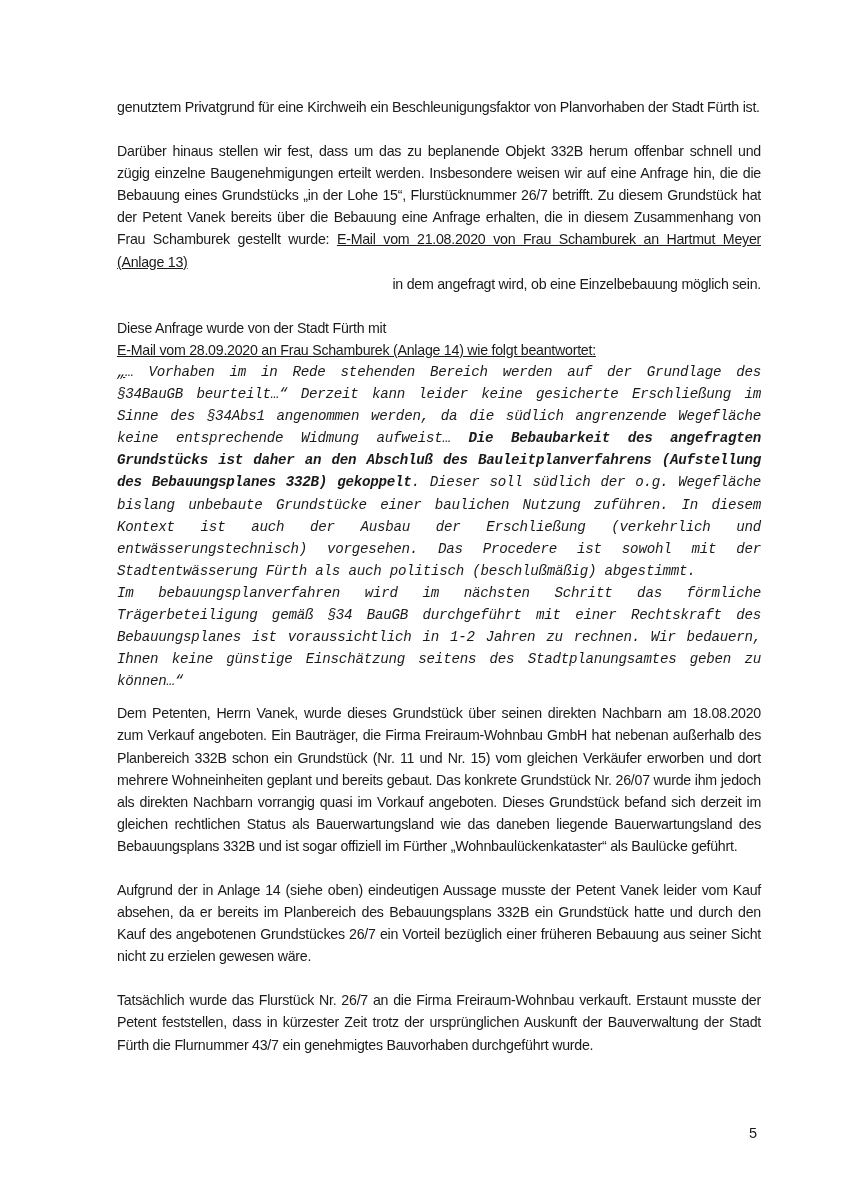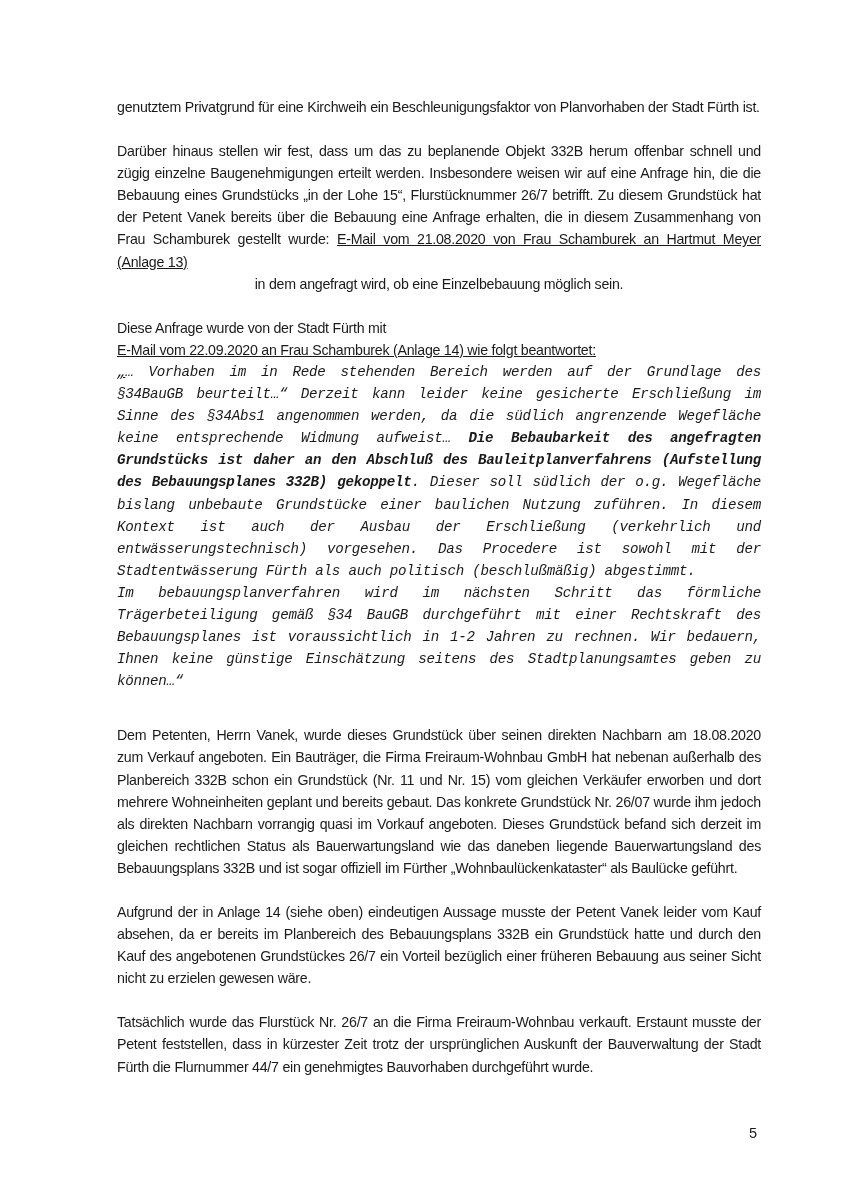--- a/index.html
+++ b/index.html
@@ -26,34 +26,34 @@
 </head>
 <body>
 
 <div class="page">
   <div class="content">
 
     <p>genutztem Privatgrund für eine Kirchweih ein Beschleunigungsfaktor von Planvorhaben der Stadt Fürth ist.</p>
 
     <p>
       <span>Darüber hinaus stellen wir fest, dass um das zu beplanende Objekt 332B herum offenbar schnell und zügig einzelne Baugenehmigungen erteilt werden. Insbesondere weisen wir auf eine  Anfrage hin, die die Bebauung eines Grundstücks „in der Lohe 15“, Flurstücknummer 26/7 betrifft. Zu diesem Grundstück hat der Petent Vanek bereits über die Bebauung eine Anfrage erhalten, die in diesem Zusammenhang von Frau Schamburek gestellt wurde: </span><span class="u">E-Mail vom 21.08.2020 von Frau Schamburek an Hartmut Meyer (Anlage 13)</span>
-      <span class="line" style="text-align:center;">in dem angefragt wird, ob eine Einzelbebauung möglich sein.</span>
+      <span class="line" style="text-align:right;">in dem angefragt wird, ob eine Einzelbebauung möglich sein.</span>
     </p>
 
-    <div style="margin-bottom:32px;">
+    <div style="margin-bottom:10px;">
       <span class="line">Diese Anfrage wurde von der Stadt Fürth mit</span>
-      <span class="line u">E-Mail vom 22.09.2020 an Frau Schamburek (Anlage 14) wie folgt beantwortet:</span>
+      <span class="line u">E-Mail vom 28.09.2020 an Frau Schamburek (Anlage 14) wie folgt beantwortet:</span>
       <p class="quote">
         <span class="u">„</span><span>… Vorhaben im in Rede stehenden Bereich werden auf der Grundlage des §34BauGB beurteilt…“  Derzeit kann leider keine gesicherte Erschließung im Sinne des §34Abs1 angenommen werden, da die südlich angrenzende Wegefläche keine entsprechende Widmung aufweist… </span><b>Die Bebaubarkeit des angefragten Grundstücks ist daher an den Abschluß des Bauleitplanverfahrens (Aufstellung des Bebauungsplanes 332B) gekoppelt</b><span>. Dieser soll südlich der o.g. Wegefläche bislang unbebaute Grundstücke einer baulichen Nutzung zuführen. In diesem Kontext ist auch der Ausbau der Erschließung (verkehrlich und entwässerungstechnisch) vorgesehen. Das Procedere ist sowohl mit der Stadtentwässerung Fürth als auch politisch (beschlußmäßig) abgestimmt.</span>
       </p>
       <p class="quote">Im bebauungsplanverfahren wird im nächsten Schritt das förmliche Trägerbeteiligung gemäß §34 BauGB durchgeführt mit einer Rechtskraft des Bebauungsplanes ist voraussichtlich in 1-2 Jahren zu rechnen. Wir bedauern, Ihnen keine günstige Einschätzung seitens des Stadtplanungsamtes geben zu können…“</p>
     </div>
 
     <p>Dem Petenten, Herrn Vanek, wurde dieses Grundstück über seinen direkten Nachbarn am 18.08.2020 zum Verkauf angeboten. Ein Bauträger, die Firma Freiraum-Wohnbau GmbH hat nebenan außerhalb des Planbereich 332B schon ein Grundstück (Nr. 11 und Nr. 15) vom gleichen Verkäufer erworben und dort mehrere Wohneinheiten geplant und bereits  gebaut. Das konkrete Grundstück Nr. 26/07 wurde ihm jedoch als direkten Nachbarn vorrangig quasi im Vorkauf angeboten. Dieses Grundstück befand sich derzeit im gleichen rechtlichen Status als Bauerwartungsland wie das daneben liegende Bauerwartungsland des Bebauungsplans 332B und ist sogar offiziell im Fürther „Wohnbaulückenkataster“ als Baulücke geführt.</p>
 
     <p>Aufgrund der in Anlage 14 (siehe oben) eindeutigen Aussage musste der Petent Vanek leider vom Kauf absehen, da er bereits im Planbereich des Bebauungsplans 332B ein Grundstück hatte und durch den Kauf des angebotenen Grundstückes 26/7 ein Vorteil bezüglich einer früheren Bebauung aus seiner Sicht nicht zu erzielen gewesen wäre.</p>
 
-    <p>Tatsächlich wurde das Flurstück Nr. 26/7 an die Firma Freiraum-Wohnbau verkauft. Erstaunt musste der Petent feststellen, dass in kürzester Zeit trotz der ursprünglichen Auskunft der Bauverwaltung der Stadt Fürth die Flurnummer 44/7 ein genehmigtes Bauvorhaben durchgeführt wurde.</p>
+    <p>Tatsächlich wurde das Flurstück Nr. 26/7 an die Firma Freiraum-Wohnbau verkauft. Erstaunt musste der Petent feststellen, dass in kürzester Zeit trotz der ursprünglichen Auskunft der Bauverwaltung der Stadt Fürth die Flurnummer 43/7 ein genehmigtes Bauvorhaben durchgeführt wurde.</p>
 
 
   </div>
   <div class="page-number">5</div>
 </div>
 
 </body></html>

